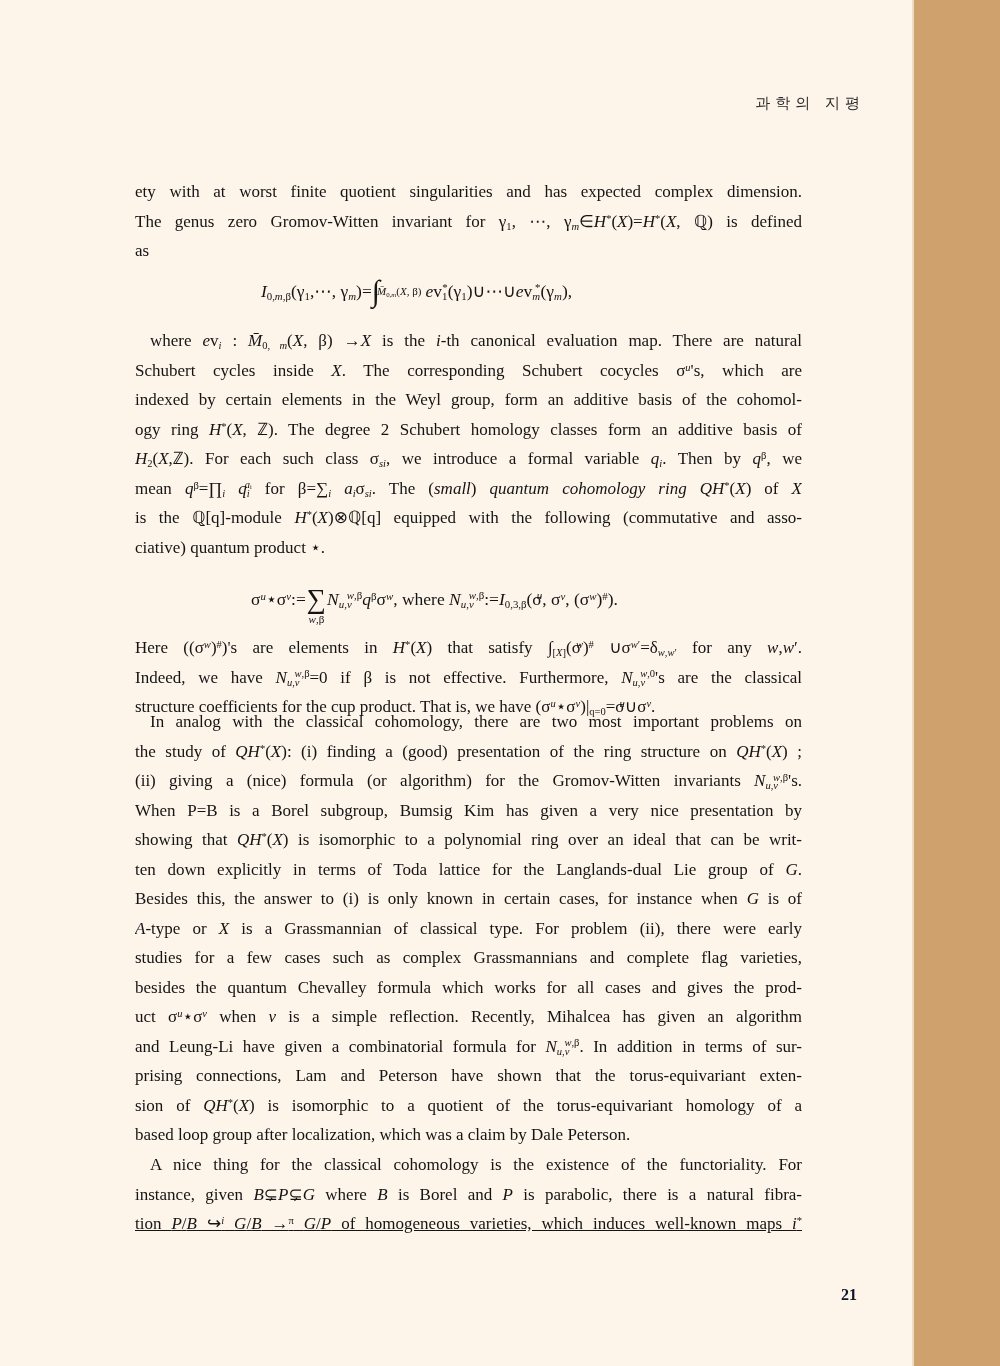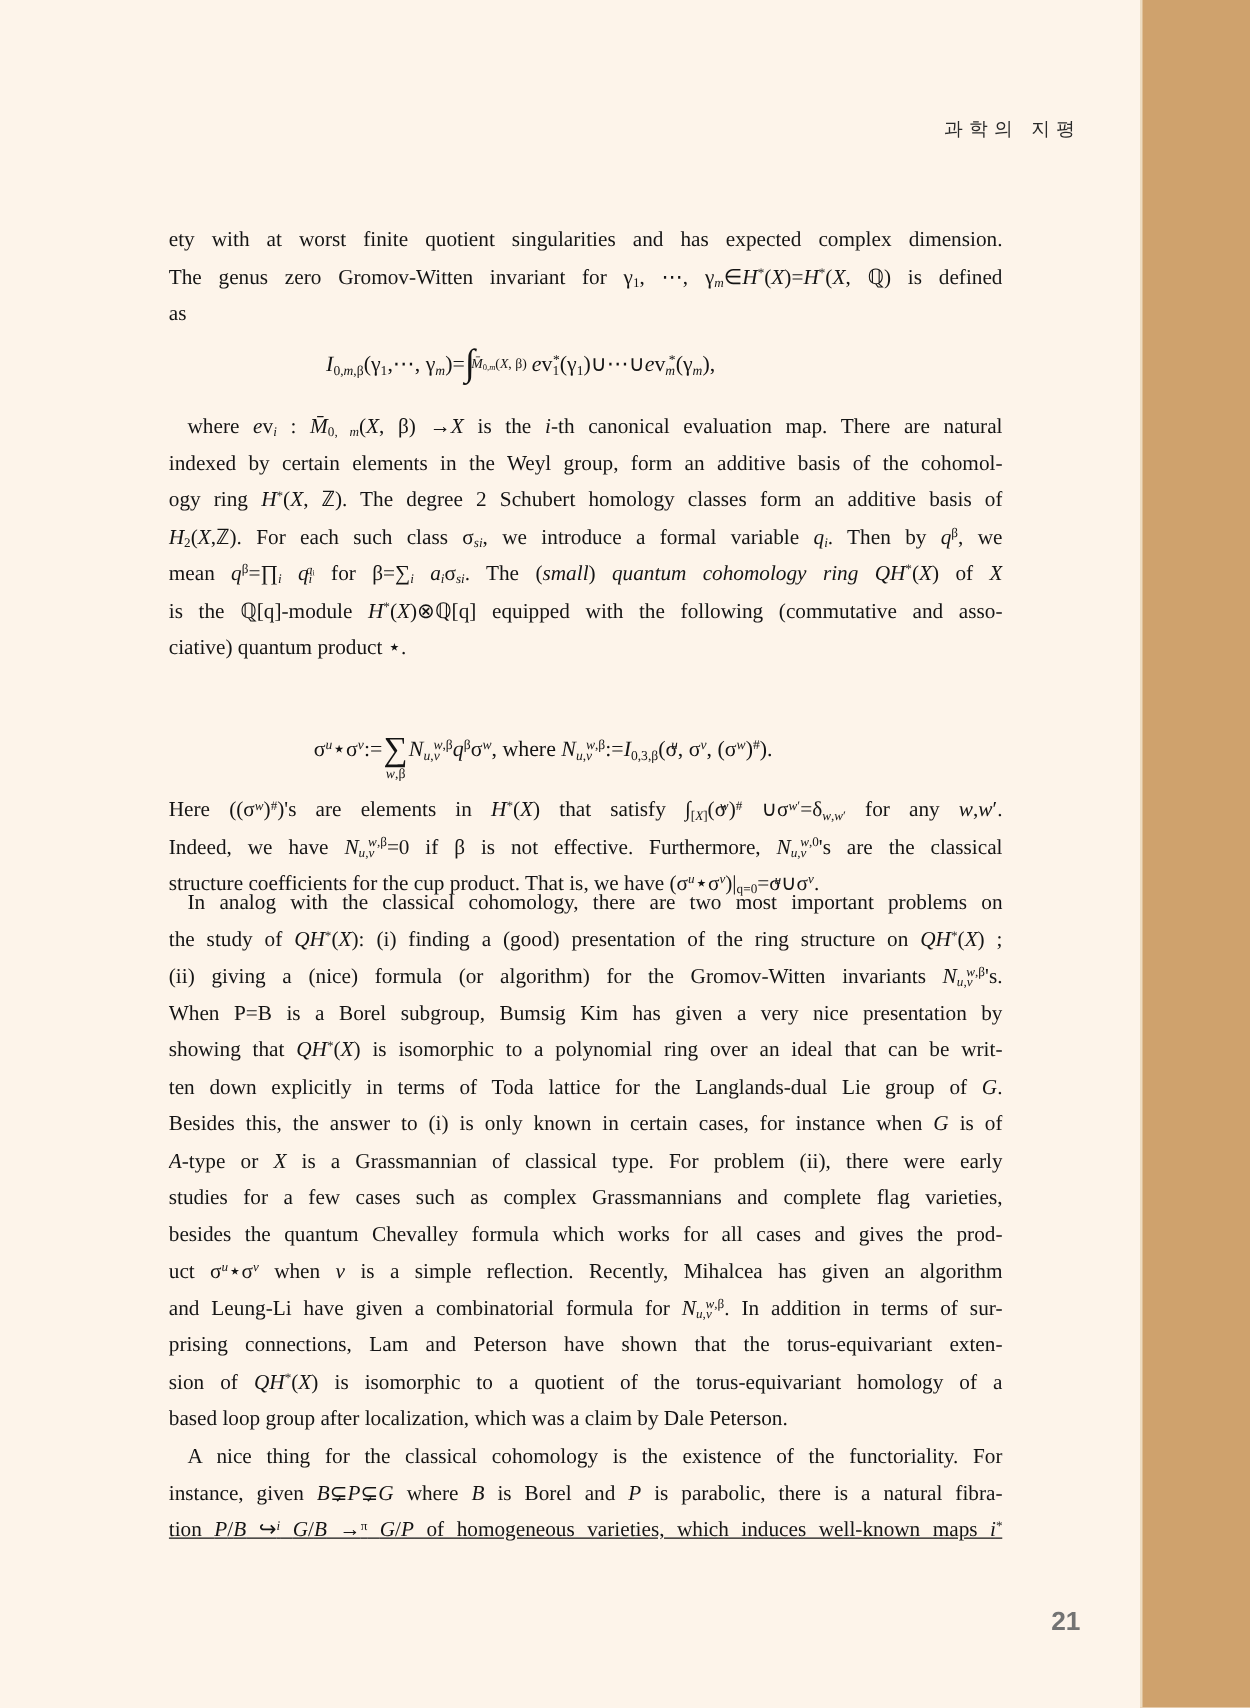--- a/index.html
+++ b/index.html
@@ -41,22 +41,22 @@
   .big-int { font-size:30px; line-height:1; }
   .int-sub { font-size:11px; vertical-align:-10px; margin-left:-3px; margin-right:4px; }
   .sum-stack {
     display:inline-flex; flex-direction:column; align-items:center;
     transform:translateY(7px); margin:0 1px;
   }
   .sum-glyph { font-size:27px; line-height:1; }
   .sum-sub { font-size:11px; line-height:1.1; }
   .page-number {
     position:absolute; left:841px; top:1286px;
-    font-family:Liberation Sans, sans-serif;
-    font-size:21px; font-weight:bold; color:#737373;
+    font-family:Liberation Serif, serif;
+    font-size:16px; font-weight:bold; color:#0f172a;
   }
   
   .p1 { top:177px; }
   .p2 { top:326px; }
   .p3 { top:633px; }
   .p4 { top:707px; }
   .p5 { top:1150px; }
 </style>
 </head>
 <body>
@@ -75,20 +75,21 @@
 
   <div class="formula f1">
     <span><i>I</i><sub>0,<i>m</i>,β</sub>(γ<sub>1</sub>,⋯, γ<sub><i>m</i></sub>)=</span>
       <span class="big-int">∫</span>
       <span class="int-sub"><i>M̄</i><sub>0,<i>m</i></sub>(<i>X</i>, β)</span>
       <span><i>e</i>v<sub>1</sub><sup>*</sup>(γ<sub>1</sub>)∪⋯∪<i>e</i>v<sub><i>m</i></sub><sup>*</sup>(γ<sub><i>m</i></sub>),</span>
   </div>
 
   <div class="para p2 indent">
       <div class="line">where <i>e</i>v<sub><i>i</i></sub> : <i>M̄</i><sub>0, <i>m</i></sub>(<i>X</i>, β) →<i>X</i> is the <i>i</i>-th canonical evaluation map. There are natural</div>
+      <div class="line">Schubert cycles inside <i>X</i>. The corresponding Schubert cocycles σ<sup><i>u</i></sup>'s, which are</div>
       <div class="line">indexed by certain elements in the Weyl group, form an additive basis of the cohomol-</div>
       <div class="line">ogy ring <i>H</i><sup>*</sup>(<i>X</i>, ℤ). The degree 2 Schubert homology classes form an additive basis of</div>
       <div class="line"><i>H</i><sub>2</sub>(<i>X</i>,ℤ). For each such class σ<sub><i>si</i></sub>, we introduce a formal variable <i>q</i><sub><i>i</i></sub>. Then by <i>q</i><sup>β</sup>, we</div>
       <div class="line">mean <i>q</i><sup>β</sup>=∏<sub><i>i</i></sub> <i>q</i><sub><i>i</i></sub><sup><i>a</i>ᵢ</sup> for β=∑<sub><i>i</i></sub> <i>a</i><sub><i>i</i></sub>σ<sub><i>si</i></sub>. The (<i>small</i>) <i>quantum cohomology ring QH</i><sup>*</sup>(<i>X</i>) of <i>X</i></div>
       <div class="line">is the ℚ[q]-module <i>H</i><sup>*</sup>(<i>X</i>)⊗ℚ[q] equipped with the following (commutative and asso-</div>
       <div class="line">ciative) quantum product ⋆.</div>
     </div>
 
   <div class="formula f2">
     <span>σ<sup><i>u</i></sup>⋆σ<sup><i>v</i></sup>:=</span>

